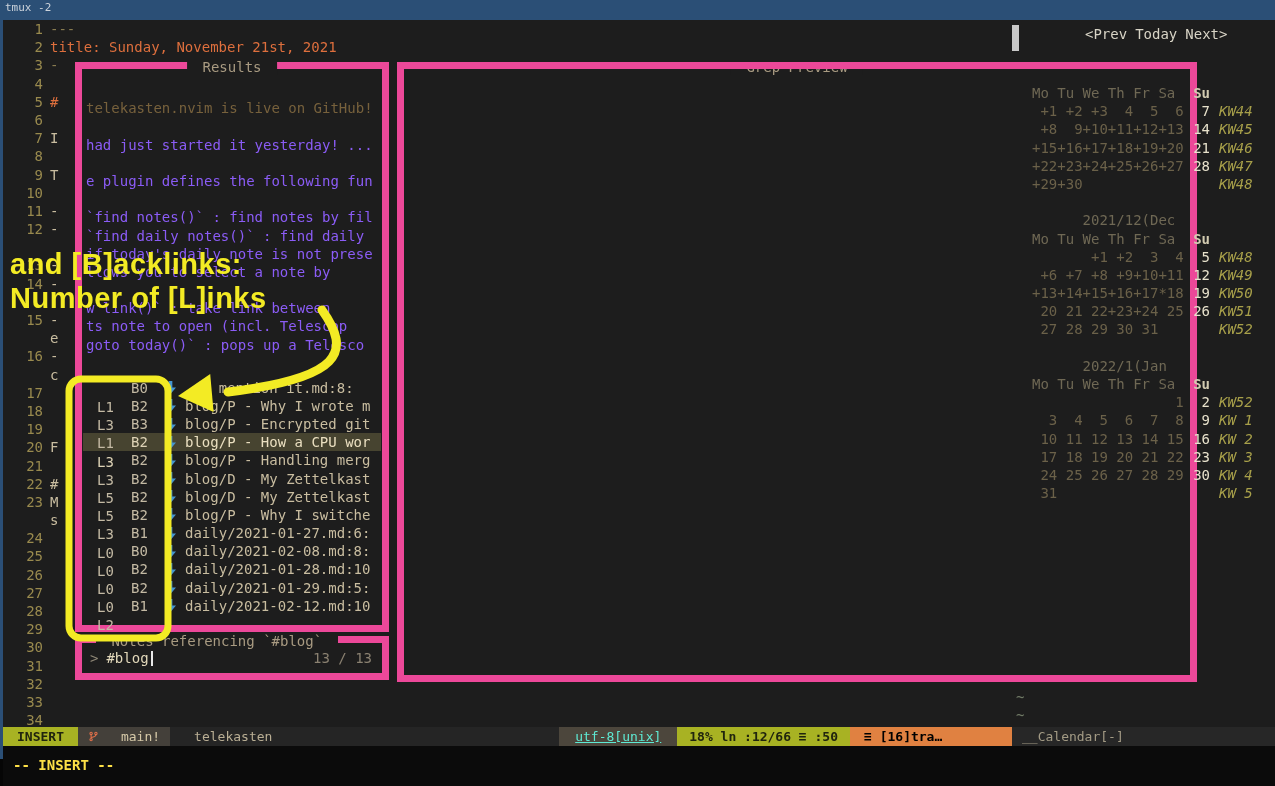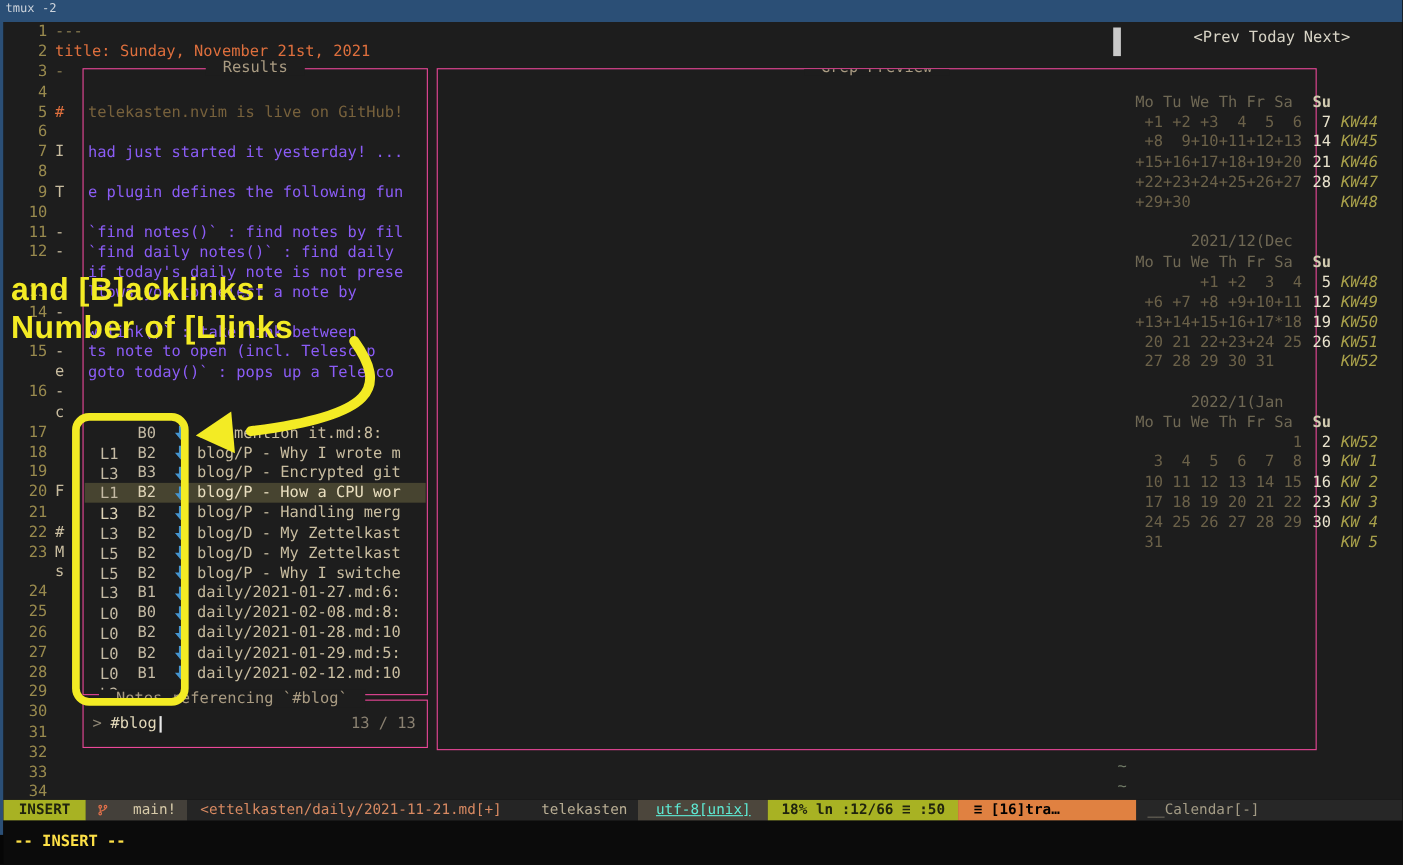--- a/index.html
+++ b/index.html
@@ -14,21 +14,21 @@
   .b-row { display:flex; height:18.2px; line-height:18.2px; }
   .b-num { width:47px; text-align:right; padding-right:7px; color:#998a4e; flex:none; }
   .b-text { white-space:pre; color:#c9bda0; }
   .b-text.hr { color:#887b50; }
   .b-text.title { color:#de6f3d; }
 
   .cal-nav { position:absolute; left:1085px; top:26px; color:#d8d4c6; z-index:2; white-space:pre; }
   .cal-nav span { margin-right:8px; cursor:pointer; }
   .sep-bar { position:absolute; left:1012px; top:25px; width:7px; height:26px; background:#c9c9c9; z-index:2; }
 
-  .win { position:absolute; background:var(--background); border:1px solid #ec4899; z-index:10; }
+  .win { position:absolute; background:var(--background); border:7px solid #ec4899; z-index:10; }
   .win-title { position:absolute; top:-10px; left:50%; transform:translateX(-50%); background:var(--background); padding:0 7px; color:#a99b82; white-space:pre; }
 
   .results-win { left:75px; top:62px; width:314px; height:570px; }
   .ghosts { margin-top:12px; padding-left:4px; overflow:hidden; }
   .g-row { height:18.2px; line-height:18.2px; white-space:pre; color:#8b5cf6; overflow:hidden; }
   .g-row.gh-orange { color:#77613c; }
   .entries { position:absolute; left:1px; right:1px; bottom:10px; }
   .entry { display:flex; align-items:center; height:18.2px; line-height:18.2px; padding-left:14px; color:#c4baa4; cursor:pointer; }
   .entry.selected { background:var(--selection-bg); color:#ded3b6; }
   .e-links { width:25px; flex:none;margin-top:39px; }
@@ -624,21 +624,20 @@
     <svg width="11" height="13" viewBox="0 0 16 16">
         <g stroke="#e0704a" stroke-width="1.6" fill="none">
           <circle cx="4.5" cy="3.5" r="1.7"></circle>
           <circle cx="4.5" cy="12.5" r="1.7"></circle>
           <circle cx="11.5" cy="3.5" r="1.7"></circle>
           <path d="M4.5 5.3v5.4M11.5 5.3c0 3-4 3.4-7 4.4"></path>
         </g>
       </svg>
     <span>main!</span>
   </span>
-  <span class="seg seg-file">&lt;ettelkasten/daily/2021-11-21.md[+]</span>
   <span class="seg seg-plugin">telekasten</span>
   <span class="spacer"></span>
   <span class="seg seg-enc">utf-8[unix]</span>
   <span class="seg seg-pos">18% ln :12/66 ≡ :50</span>
   <span class="seg seg-warn">≡ [16]tra…</span>
   <span class="seg seg-cal">__Calendar[-]</span>
 </div>
 
 <div class="msg-line">
   <span>-- INSERT --</span>

